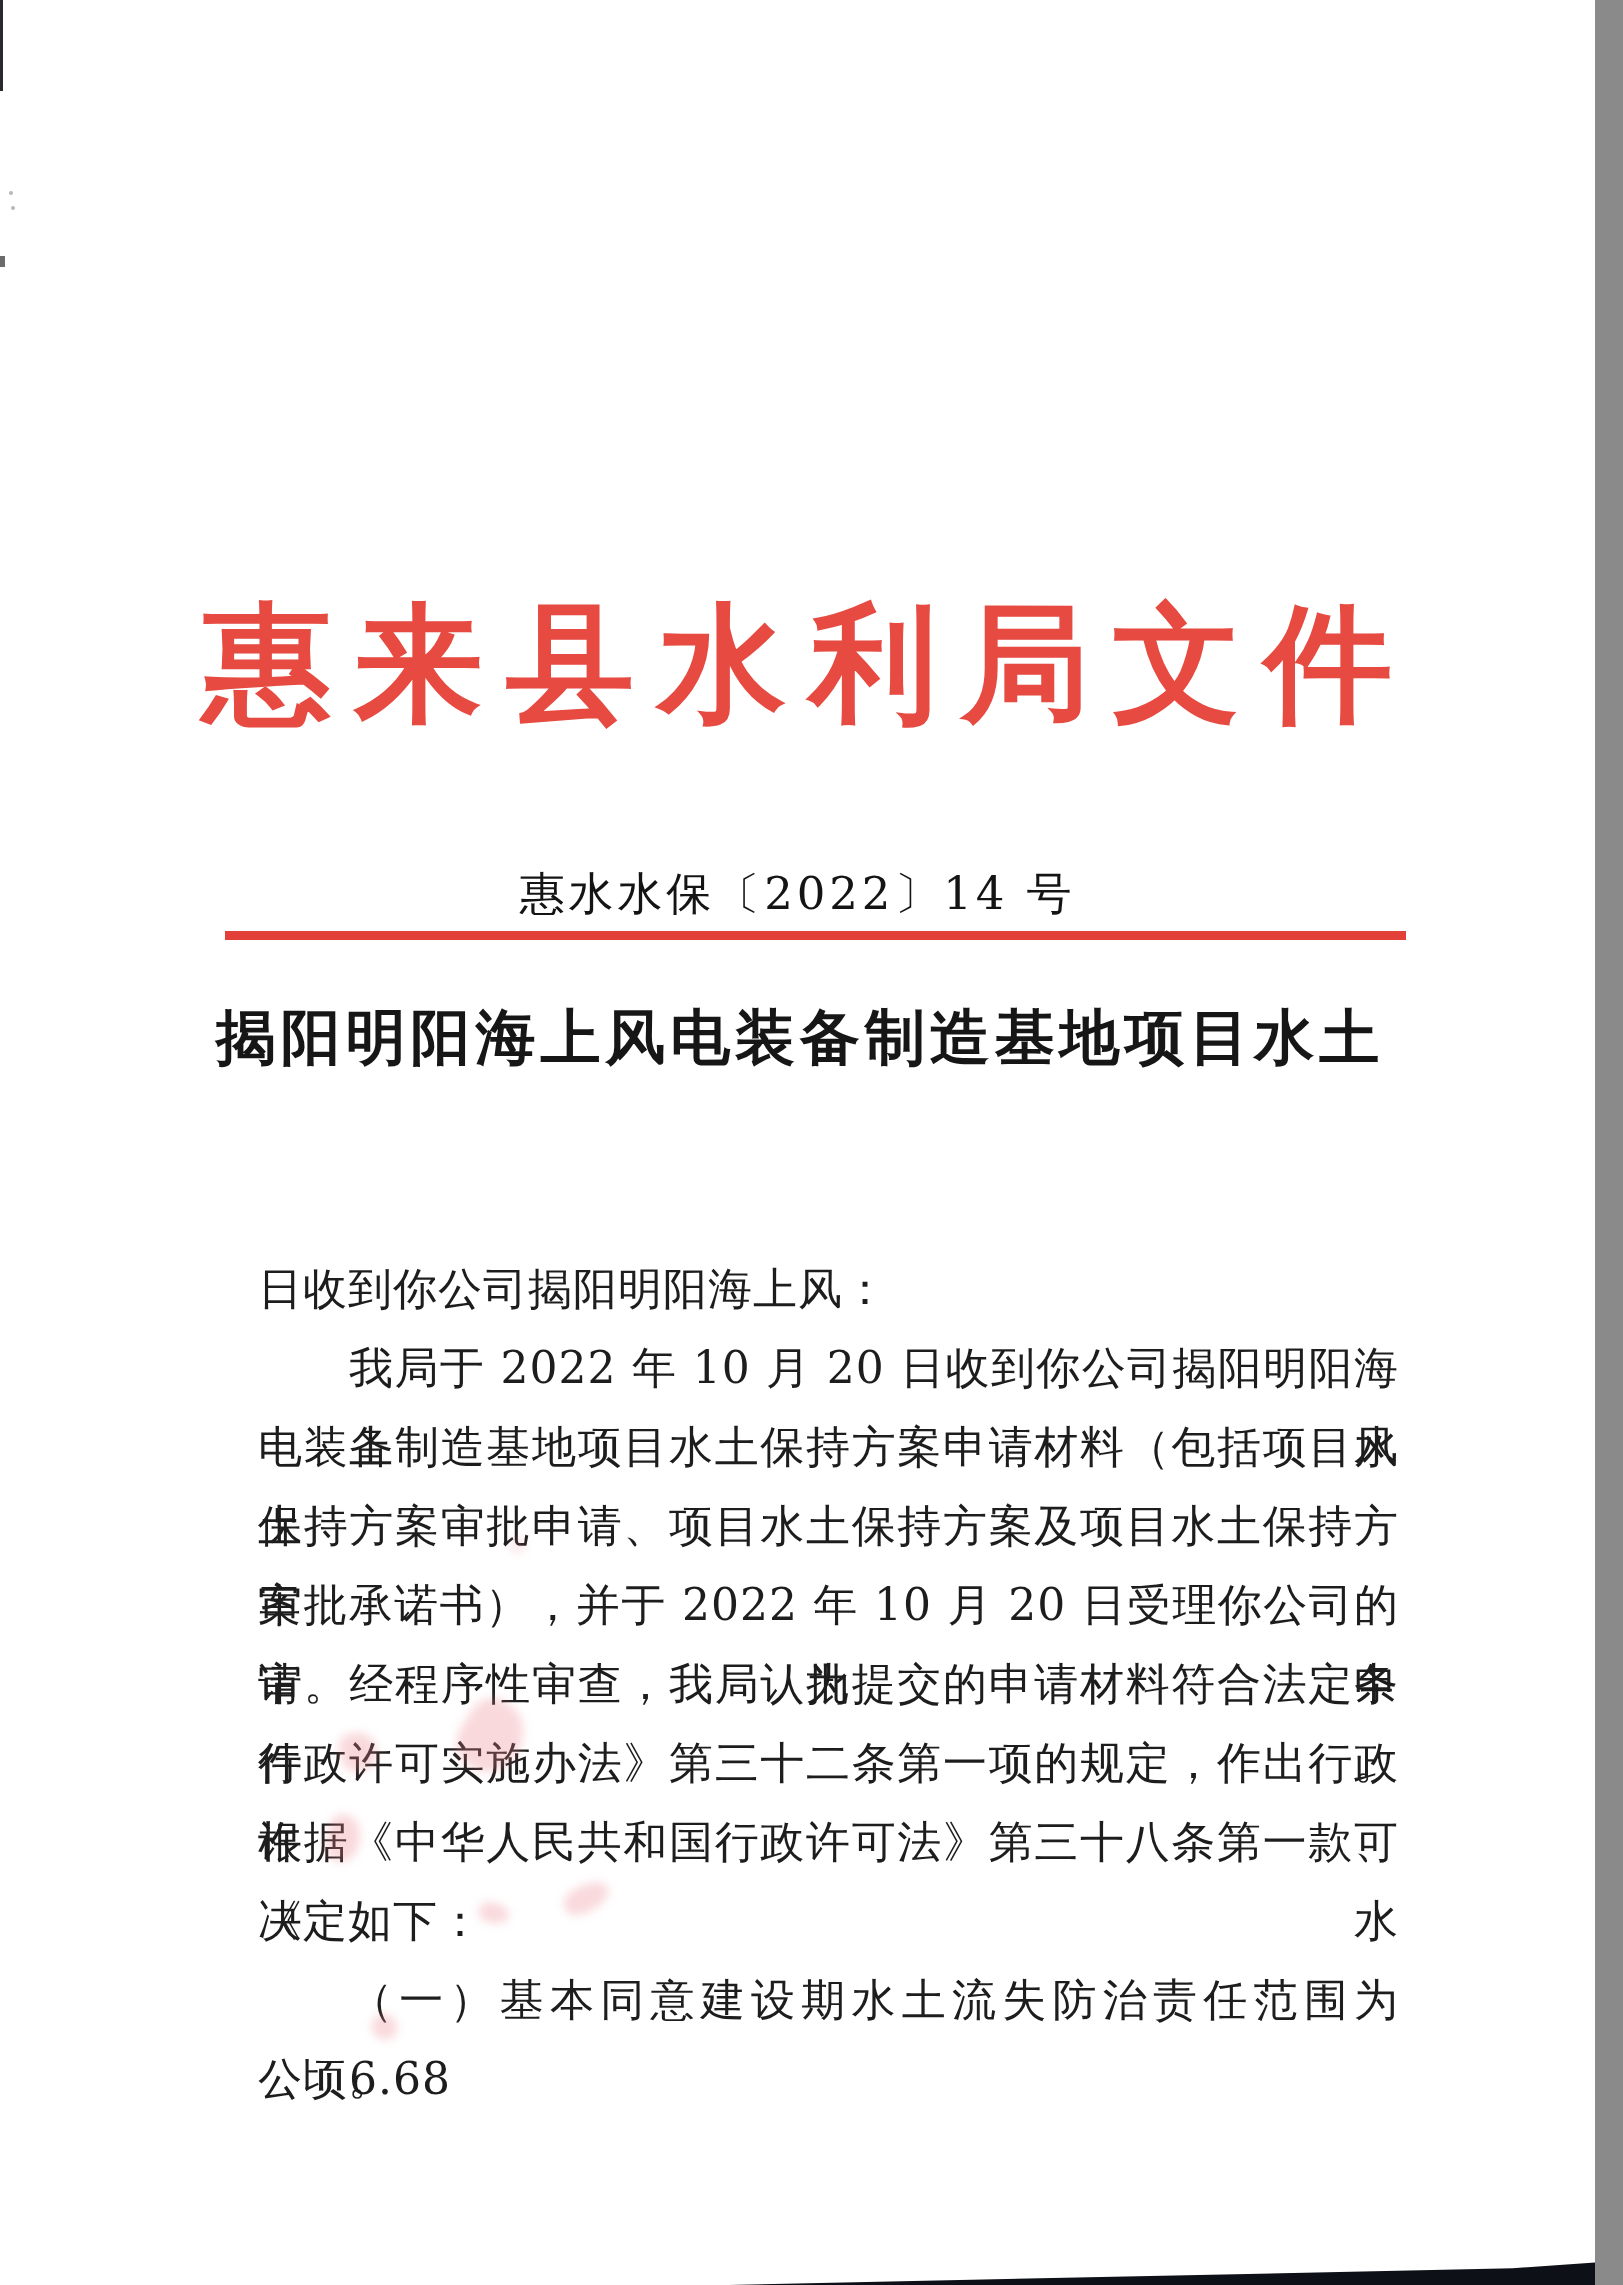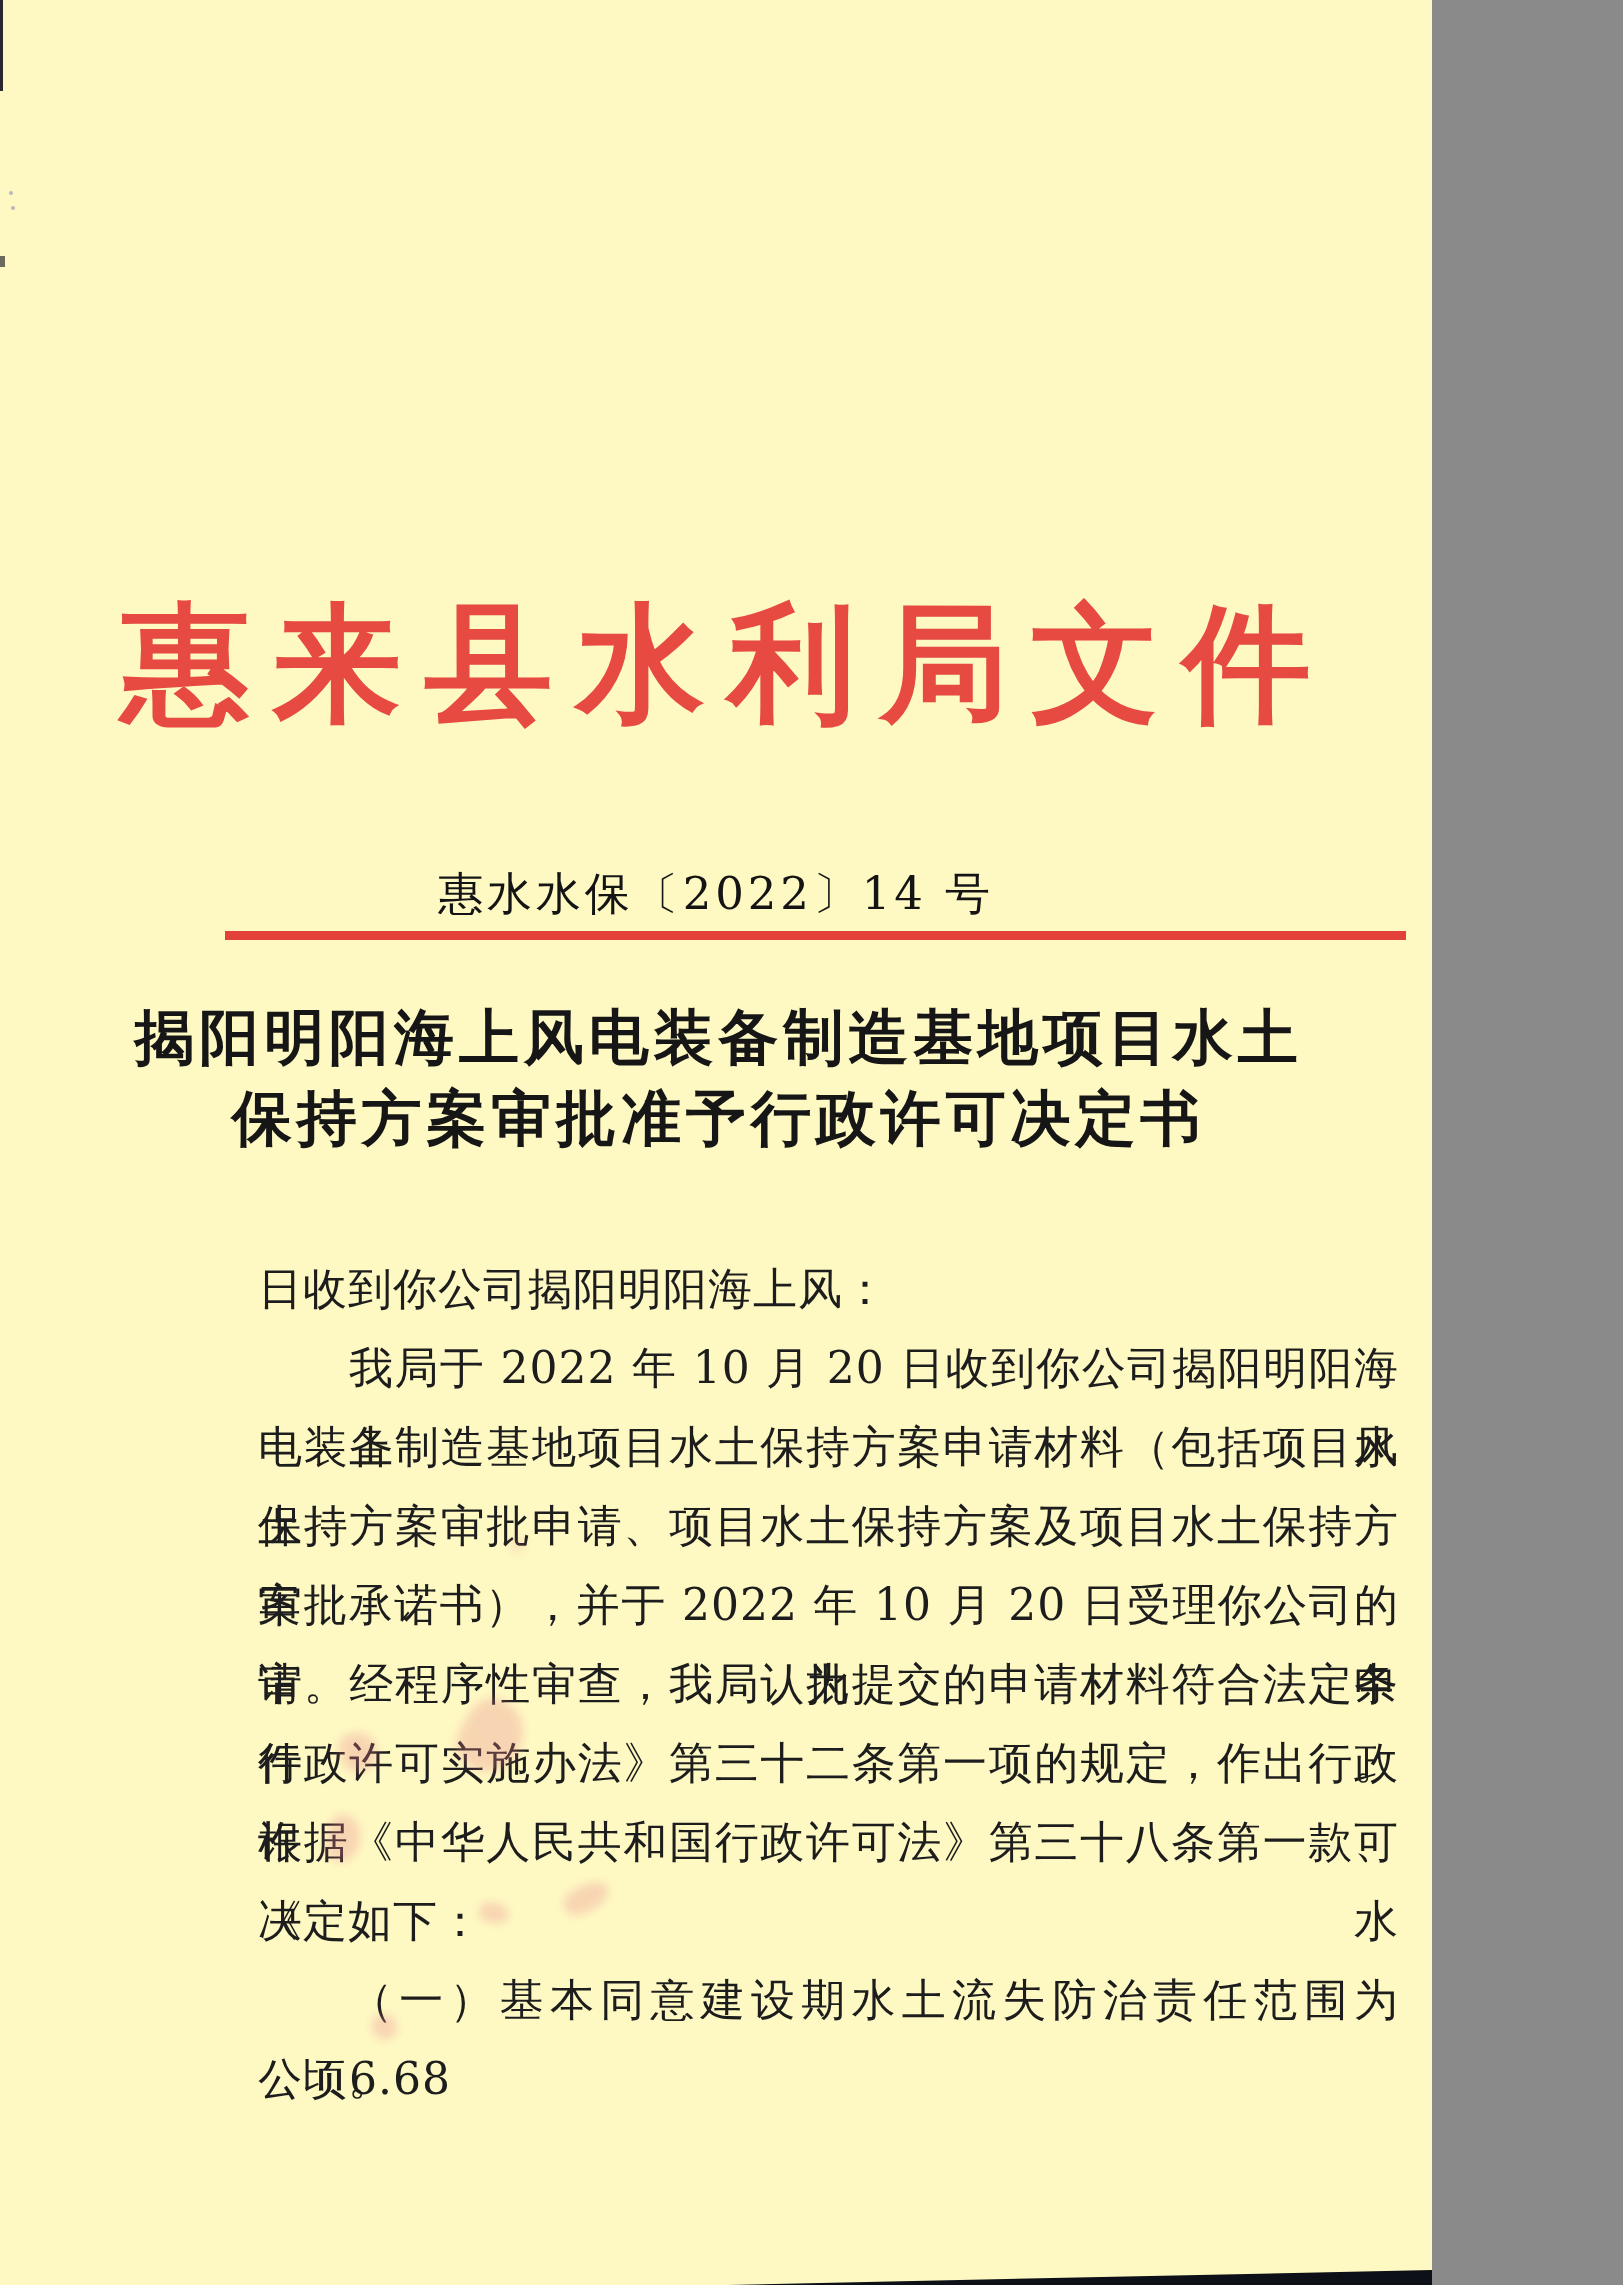--- a/index.html
+++ b/index.html
@@ -2,23 +2,23 @@
 <html><head>
 <meta charset="utf-8">
 <style>
   html, body {
     margin: 0;
     padding: 0;
     background: #8a8a8a;
   }
   .page {
     position: relative;
-    width: 1432px;
+    width: 1595px;
     height: 2285px;
-    background: #fef9c3;
+    background: #ffffff;
     overflow: hidden;
     font-family: "DejaVu Serif", serif;
     color: #1c1c1c;
   }
 
   
   .agency-title {
     position: absolute;
     top: 589px;
     left: 0;
@@ -139,21 +139,20 @@
 <div class="page" style="--header-red: #e64a41; --rule-red: #e4403a;">
 
   <h1 class="agency-title">惠来县水利局文件</h1>
 
   <div class="doc-number">惠水水保〔2022〕14 号</div>
 
   <div class="red-rule"></div>
 
   <h2 class="doc-title">
     <span class="tline">揭阳明阳海上风电装备制造基地项目水土</span>
-    <span class="tline">保持方案审批准予行政许可决定书</span>
   </h2>
 
   <div class="body-text">
     <div class="line">日收到你公司揭阳明阳海上风：</div>
     <div class="line indent just">我局于 2022 年 10 月 20 日收到你公司揭阳明阳海上风</div>
     <div class="line just">电装备制造基地项目水土保持方案申请材料（包括项目水土</div>
     <div class="line just">保持方案审批申请、项目水土保持方案及项目水土保持方案</div>
     <div class="line just">审批承诺书），并于 2022 年 10 月 20 日受理你公司的审批申</div>
     <div class="line just">请。经程序性审查，我局认为提交的申请材料符合法定条件。</div>
     <div class="line just">行政许可实施办法》第三十二条第一项的规定，作出行政许可</div>

